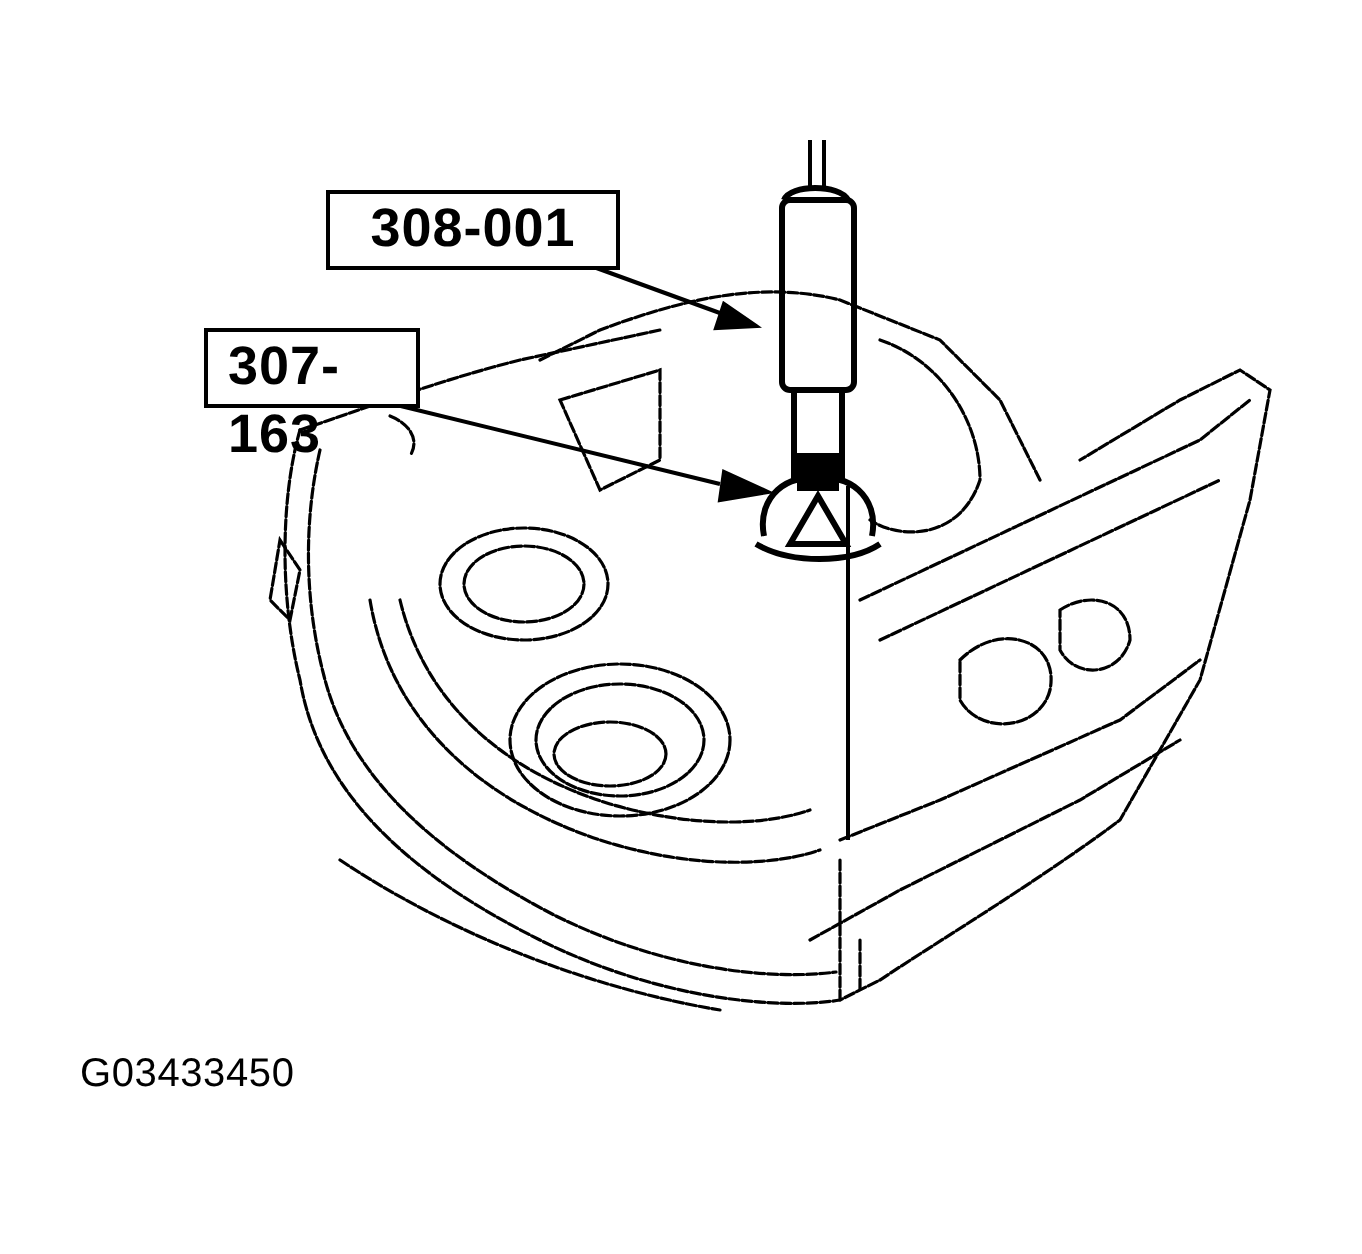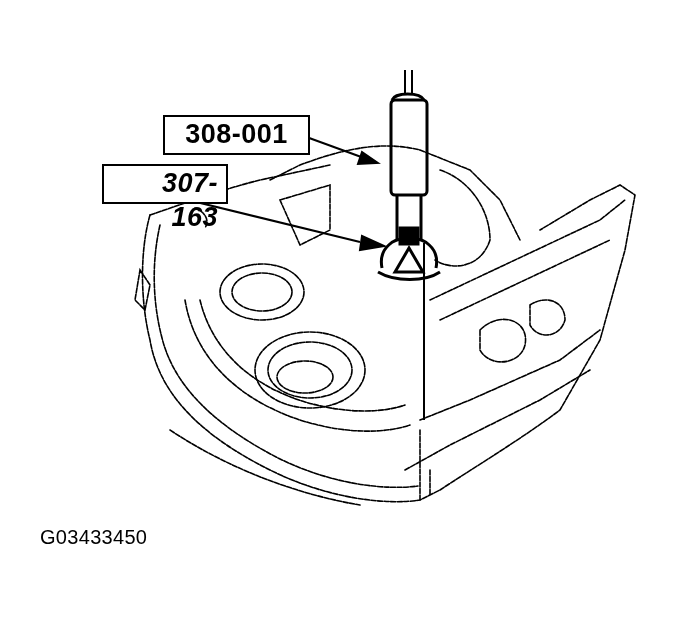--- a/index.html
+++ b/index.html
@@ -3,22 +3,22 @@
 <meta charset="utf-8">
 <style>
   html, body { margin: 0; padding: 0; background: #ffffff; }
   body { width: 681px; height: 627px; position: relative; overflow: hidden; font-family: "Liberation Sans", sans-serif; }
   .drawing { position: absolute; left: 0; top: 0; width: 681px; height: 627px; }
   .callout {
     position: absolute; border: 2px solid #000; background: #fff;
     font-family: "Liberation Sans", sans-serif; font-weight: bold; font-size: 27px;
     line-height: 34px; padding: 0 8px; color: #000; letter-spacing: 0.5px;
   }
-  #callout-308 { left: 163px; top: 95px; width: 127px; height: 36px; text-align: center; margin-top: 20px; }
-  #callout-307 { left: 102px; top: 164px; width: 86px; height: 36px; text-align: right; padding-left: 28px; font-style: italic; }
+  #callout-308 { left: 163px; top: 95px; width: 127px; height: 36px; text-align: center; }
+  #callout-307 { left: 102px; top: 164px; width: 86px; height: 36px; text-align: left; padding-left: 10px; }
   .figure-id {
     position: absolute; left: 40px; top: 526px; font-size: 20px; color: #000;
     font-family: "Liberation Sans", sans-serif; letter-spacing: 0.3px;
   }
 </style>
 </head>
 <body>
 
 <svg class="drawing" viewBox="0 0 681 627" xmlns="http://www.w3.org/2000/svg">
   <g fill="none" stroke="#000" stroke-width="1.6" stroke-dasharray="5 1.5" stroke-linecap="round">

